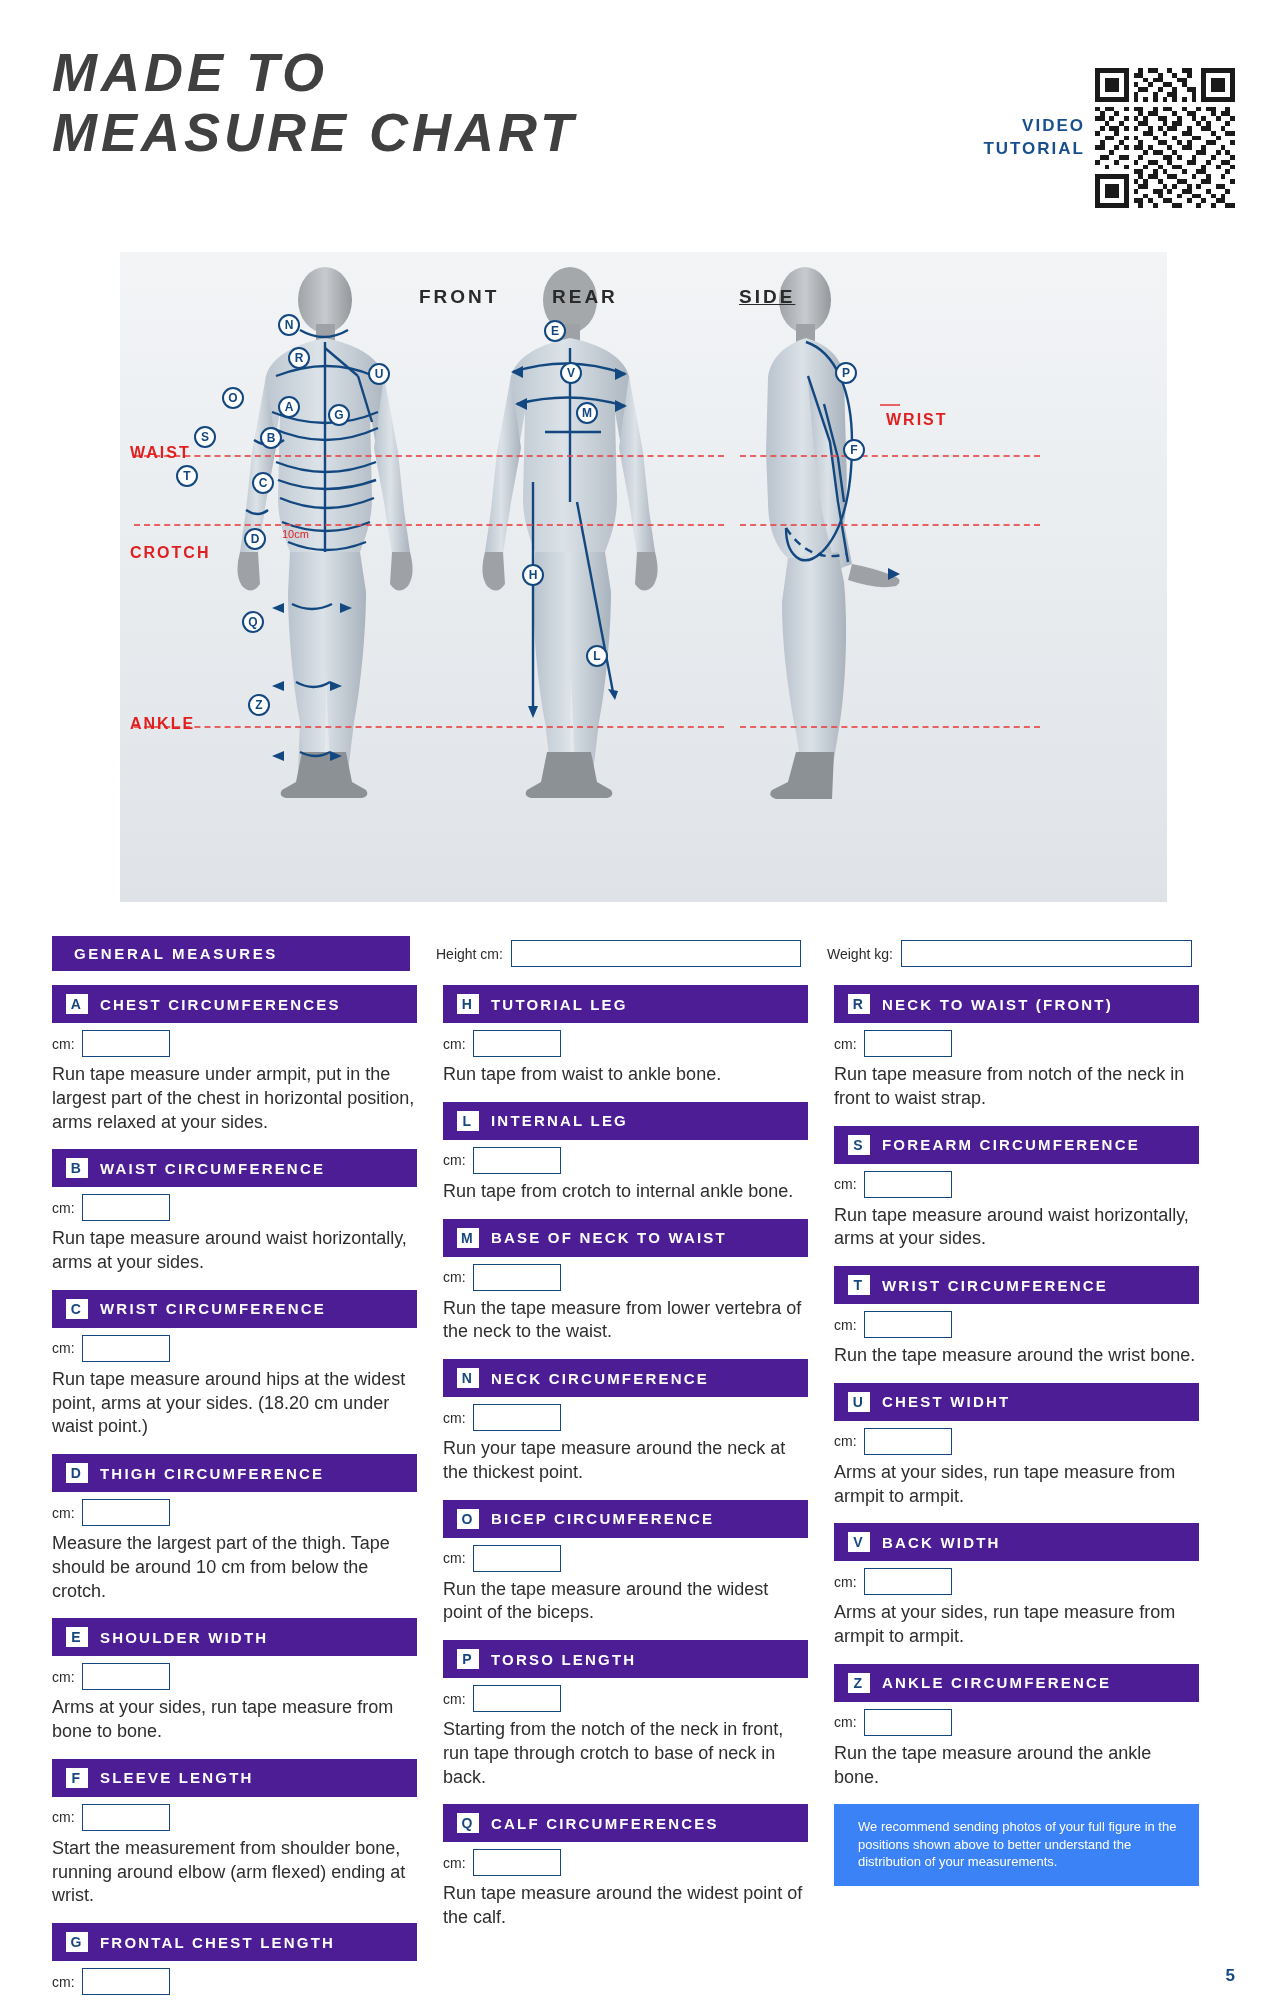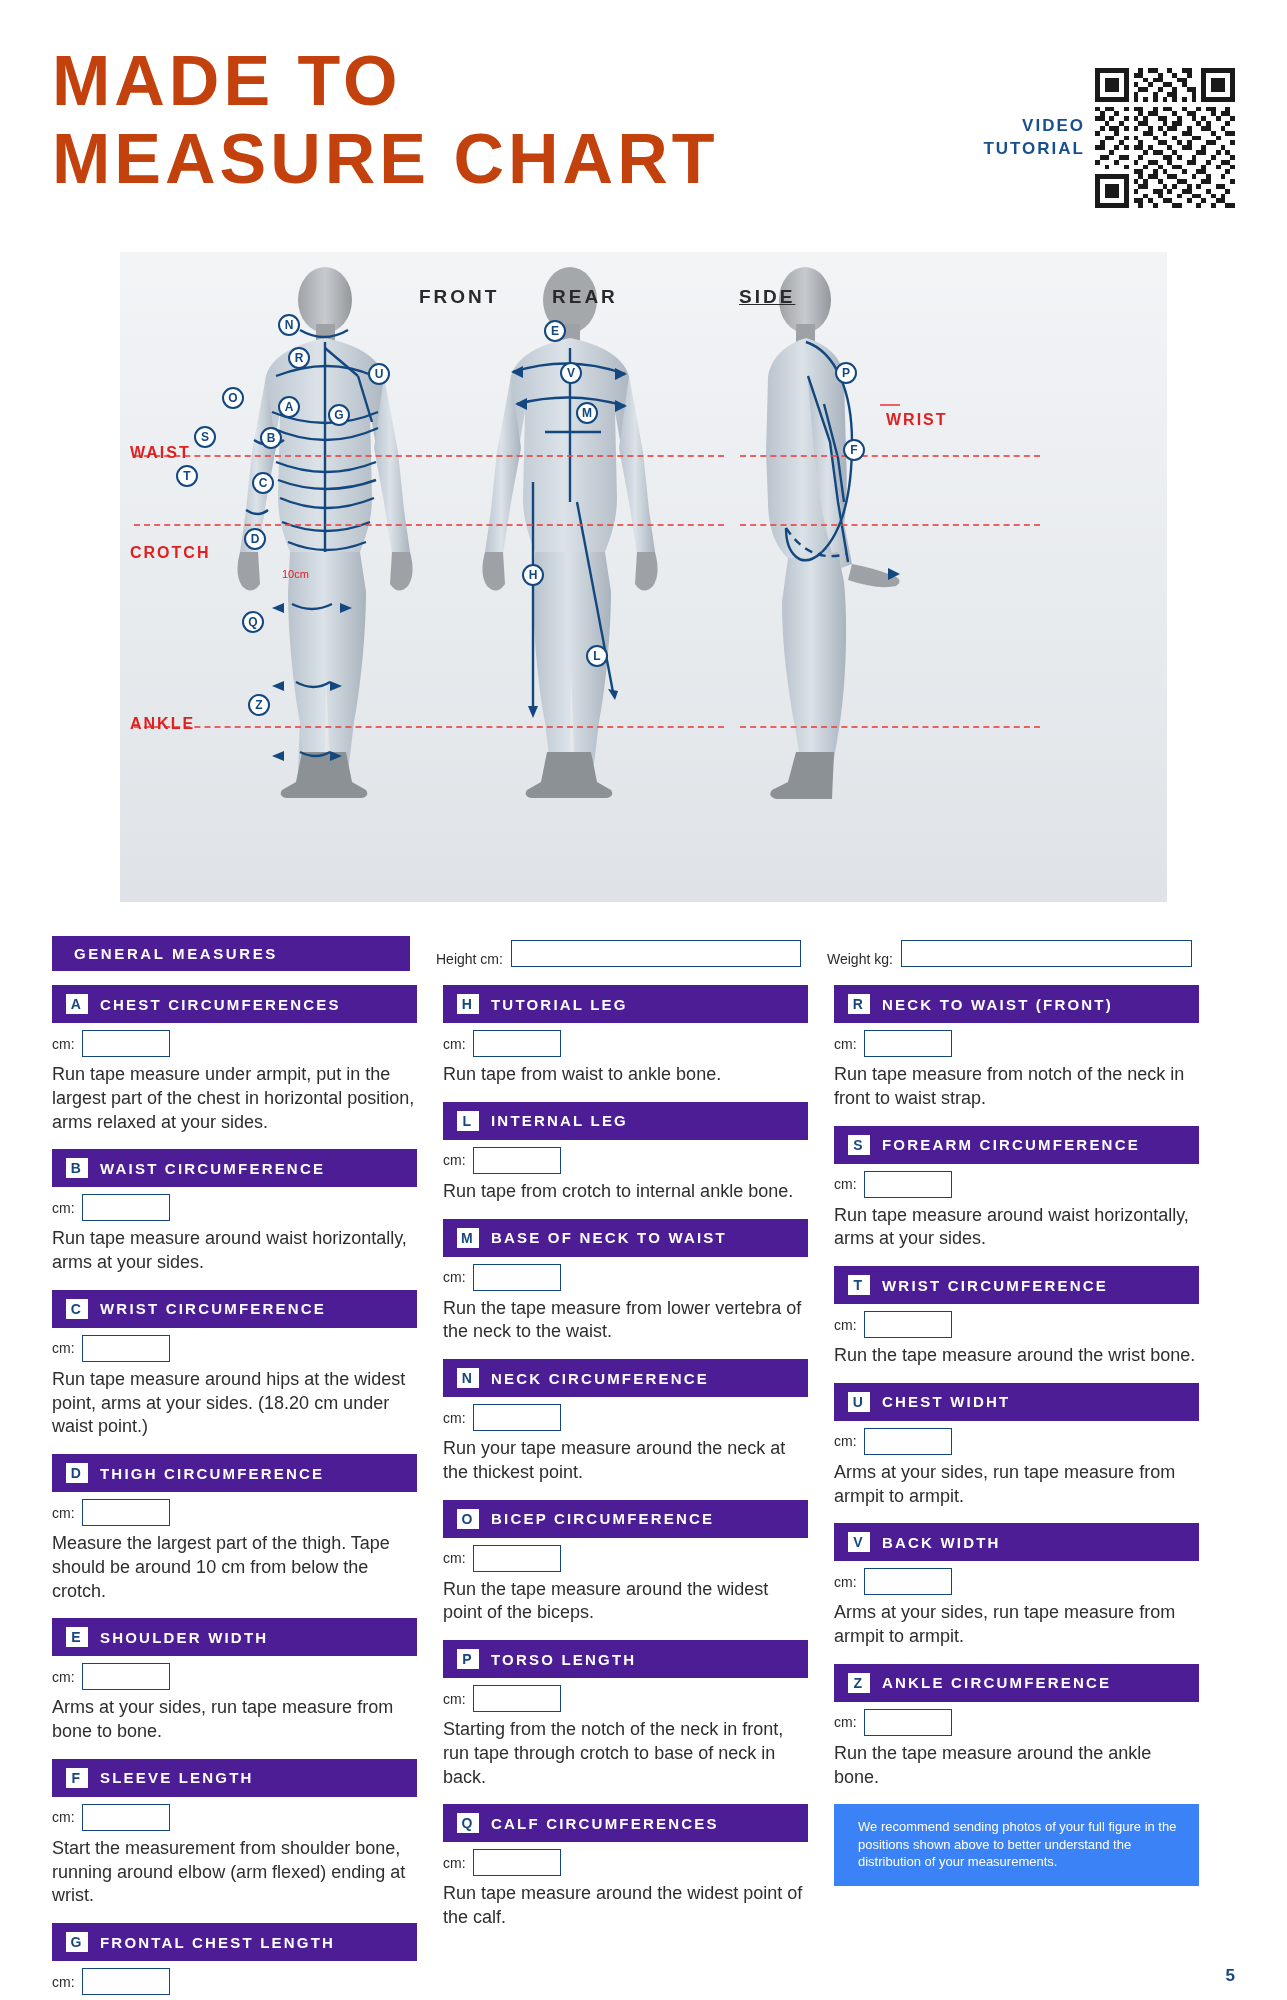--- a/index.html
+++ b/index.html
@@ -12,25 +12,26 @@
     color: #1b1b1b;
     position: relative;
     overflow: hidden;
   }
   .page { position: relative; width: 1287px; height: 2000px; padding: 0 52px; }
 
   
   .header { display: flex; justify-content: space-between; align-items: flex-start; padding-top: 42px; }
   .title {
     font-weight: bold;
-    font-size: 70px;
+    font-size: 54px;
     letter-spacing: 4px;
     line-height: 1.12;
-    color: #c2410c;
+    color: #404040;
     text-transform: uppercase;
+    font-style: italic;
   }
   .title .line2 { display: block; }
   .video-block { display: flex; align-items: center; gap: 10px; padding-top: 26px; }
   .video-label {
     color: #18508f;
     font-weight: bold;
     font-size: 17px;
     letter-spacing: 2px;
     text-align: right;
     line-height: 1.35;
@@ -104,21 +105,21 @@
     background: #ffffff;
     color: #16487f;
     width: 22px; height: 20px;
     display: inline-flex;
     align-items: center; justify-content: center;
     font-size: 14px;
     font-weight: bold;
     flex: 0 0 auto;
   }
   .general-bar { width: 358px; padding-left: 22px; letter-spacing: 2.6px; }
-  .inline-field { display: flex; align-items: flex-end; gap: 8px; font-size: 14px; color: #2b2b2b; }
+  .inline-field { display: flex; align-items: center; gap: 8px; font-size: 14px; color: #2b2b2b; }
   .inline-field .inp { flex: 1 1 auto; }
   .inp {
     border: 1px solid #14477f;
     height: 27px;
     background: #ffffff;
   }
   .cm-row { display: flex; align-items: center; gap: 7px; margin: 7px 0 6px 0; font-size: 14px; color: #2b2b2b; }
   .cm-row .inp { width: 88px; }
   .desc { font-size: 18px; line-height: 1.32; color: #2e2e2e; }
 
@@ -504,21 +505,21 @@
     <div class="red-line" style="left:620px; top:272px; width:300px;"></div>
     <div class="red-label" style="left:10px; top:292px;">CROTCH</div>
 
     <div class="red-line" style="left:14px; top:474px; width:590px;"></div>
     <div class="red-line" style="left:620px; top:474px; width:300px;"></div>
     <div class="red-label" style="left:10px; top:463px;">ANKLE</div>
 
     <div class="red-line" style="left:760px; top:152px; width:20px; border-top-style:solid;"></div>
     <div class="red-label" style="left:766px; top:159px;">WRIST</div>
 
-    <div class="tenmark" style="left:162px; top:276px;margin-top:40px;">10cm</div>
+    <div class="tenmark" style="left:162px; top:276px;">10cm</div>
 
     <div class="marker" style="left:158px; top:62px;">N</div>
     <div class="marker" style="left:168px; top:95px;">R</div>
     <div class="marker" style="left:248px; top:111px;">U</div>
     <div class="marker" style="left:102px; top:135px;">O</div>
     <div class="marker" style="left:158px; top:144px;">A</div>
     <div class="marker" style="left:208px; top:152px;">G</div>
     <div class="marker" style="left:74px; top:174px;">S</div>
     <div class="marker" style="left:140px; top:175px;">B</div>
     <div class="marker" style="left:56px; top:213px;">T</div>

